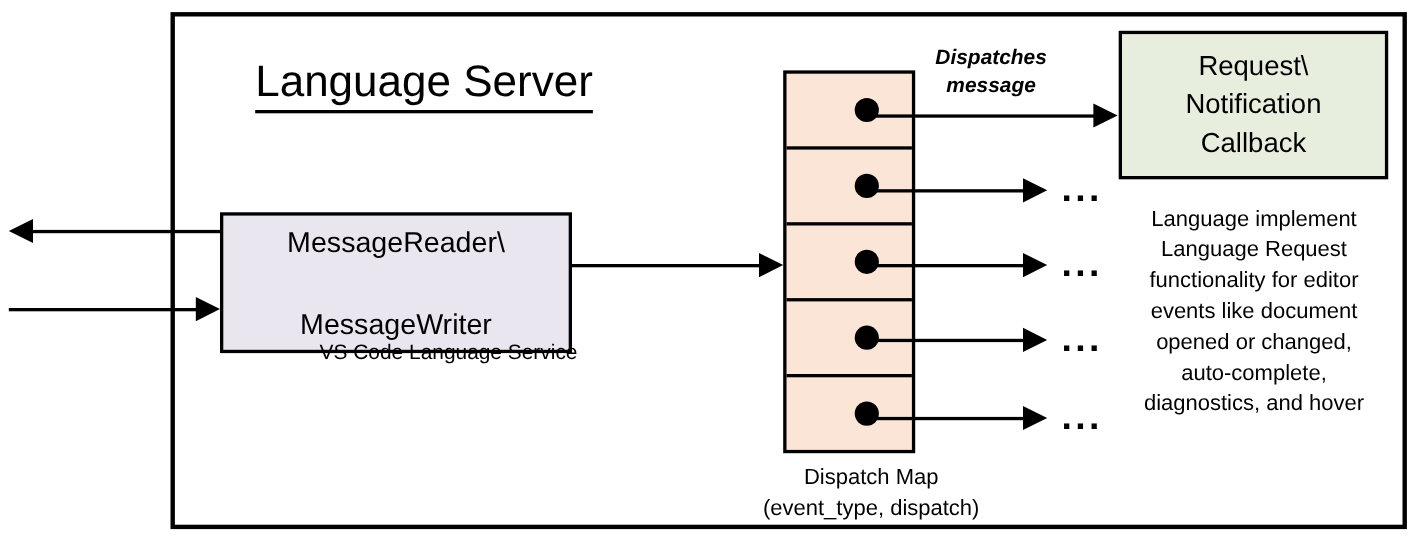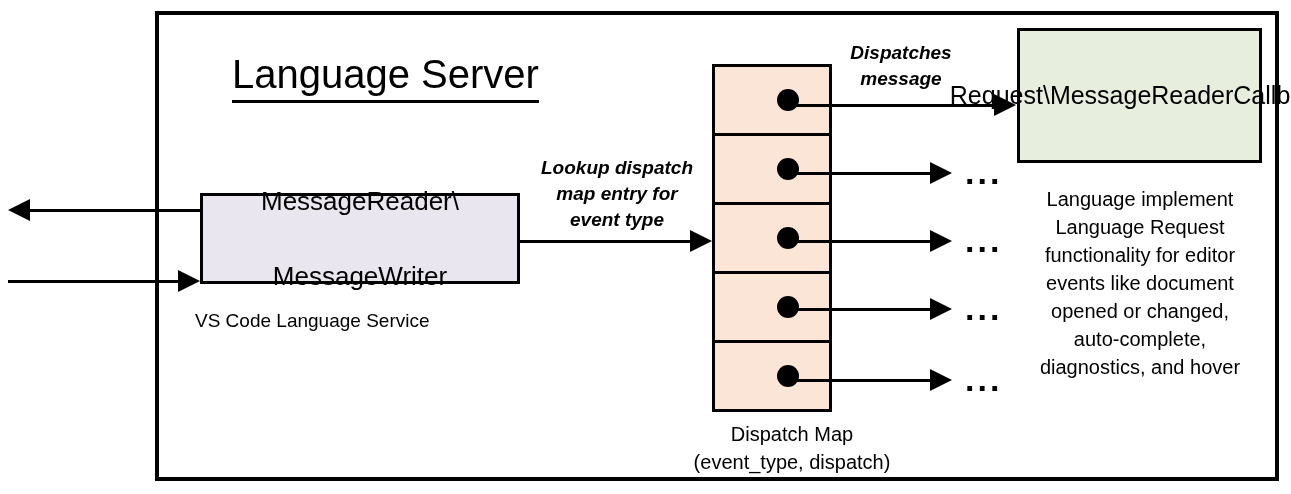--- a/index.html
+++ b/index.html
@@ -11,21 +11,21 @@
     font-family: "Liberation Sans", sans-serif;
     color: #000000;
   }
   #canvas {
     position: relative;
     width: 1291px;
     height: 494px;
     background: #ffffff;
     overflow: hidden;
   }
-  .abs { position: absolute; }
+  .abs { position: absolute; text-align: right; }
 
   
   #server-border {
     left: 155px;
     top: 11px;
     width: 1124px;
     height: 470px;
     border: 4px solid #000000;
     box-sizing: border-box;
   }
@@ -39,21 +39,21 @@
     white-space: nowrap;
     border-bottom: 3px solid #000;
     padding-bottom: 2px;
   }
 
   
   #msg-box {
     left: 200px;
     top: 193px;
     width: 320px;
-    height: 91px;
+    height: 128px;
     background: #EAE6F0;
     border: 3px solid #000000;
     box-sizing: border-box;
     display: flex;
     flex-direction: column;
     align-items: center;
     justify-content: center;
     font-size: 26px;
     line-height: 34px;
     text-align: center;
@@ -162,21 +162,21 @@
   
   #callback-box {
     left: 1017px;
     top: 28px;
     width: 245px;
     height: 135px;
     background: #E8EEDE;
     border: 3px solid #000;
     box-sizing: border-box;
     display: flex;
-    flex-direction: row;
+    flex-direction: column;
     align-items: center;
     justify-content: center;
     font-size: 25px;
     line-height: 35px;
     text-align: center;
   }
   #callback-desc {
     left: 1012px;
     top: 185px;
     width: 256px;
@@ -211,25 +211,20 @@
   <div class="abs" id="msg-box">
     <div>MessageReader\</div>
     <div>MessageWriter</div>
   </div>
   <div class="abs" id="msg-caption">
     <div>VS Code Language Service</div>
   </div>
 
   <div class="abs hline" style="left:520px; top:240px; width:172px;"></div>
   <div class="abs arrow-r" style="left:690px; top:230px;"></div>
-  <div class="abs" id="lookup-label">
-    <div>Lookup dispatch</div>
-    <div>map entry for</div>
-    <div>event type</div>
-  </div>
 
   <div class="abs" id="dispatch-map">
     <div class="map-cell">
       <span class="map-dot"></span>
     </div>
     <div class="map-cell">
       <span class="map-dot"></span>
     </div>
     <div class="map-cell">
       <span class="map-dot"></span>
@@ -264,21 +259,21 @@
   <div class="abs hline" style="left:784px; top:308px; width:148px;"></div>
   <div class="abs arrow-r" style="left:930px; top:298px;"></div>
   <div class="abs ellipsis" style="left:965px; top:299px;">...</div>
 
   <div class="abs hline" style="left:784px; top:379px; width:148px;"></div>
   <div class="abs arrow-r" style="left:930px; top:369px;"></div>
   <div class="abs ellipsis" style="left:965px; top:370px;">...</div>
 
   <div class="abs" id="callback-box">
     <div>Request\</div>
-    <div>MessageReader</div>
+    <div>Notification</div>
     <div>Callback</div>
   </div>
   <div class="abs" id="callback-desc">
     <div>Language implement</div>
     <div>Language Request</div>
     <div>functionality for editor</div>
     <div>events like document</div>
     <div>opened or changed,</div>
     <div>auto-complete,</div>
     <div>diagnostics, and hover</div>

